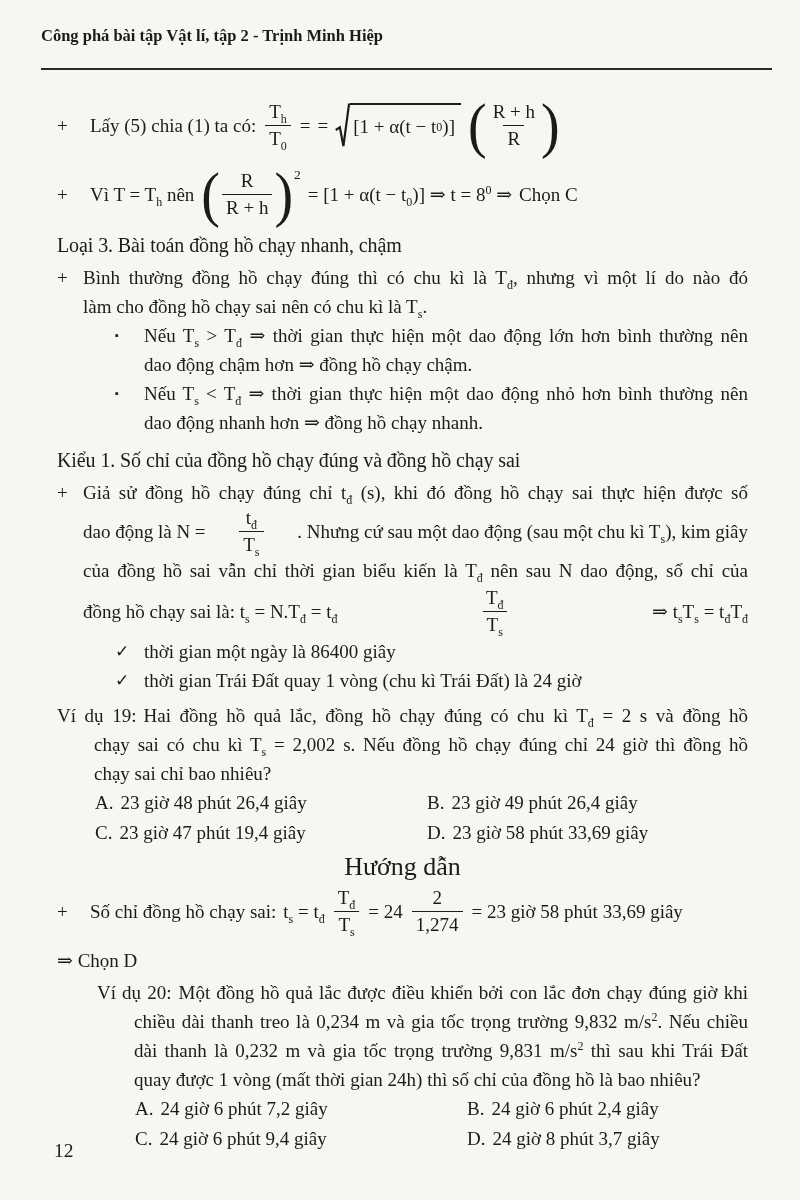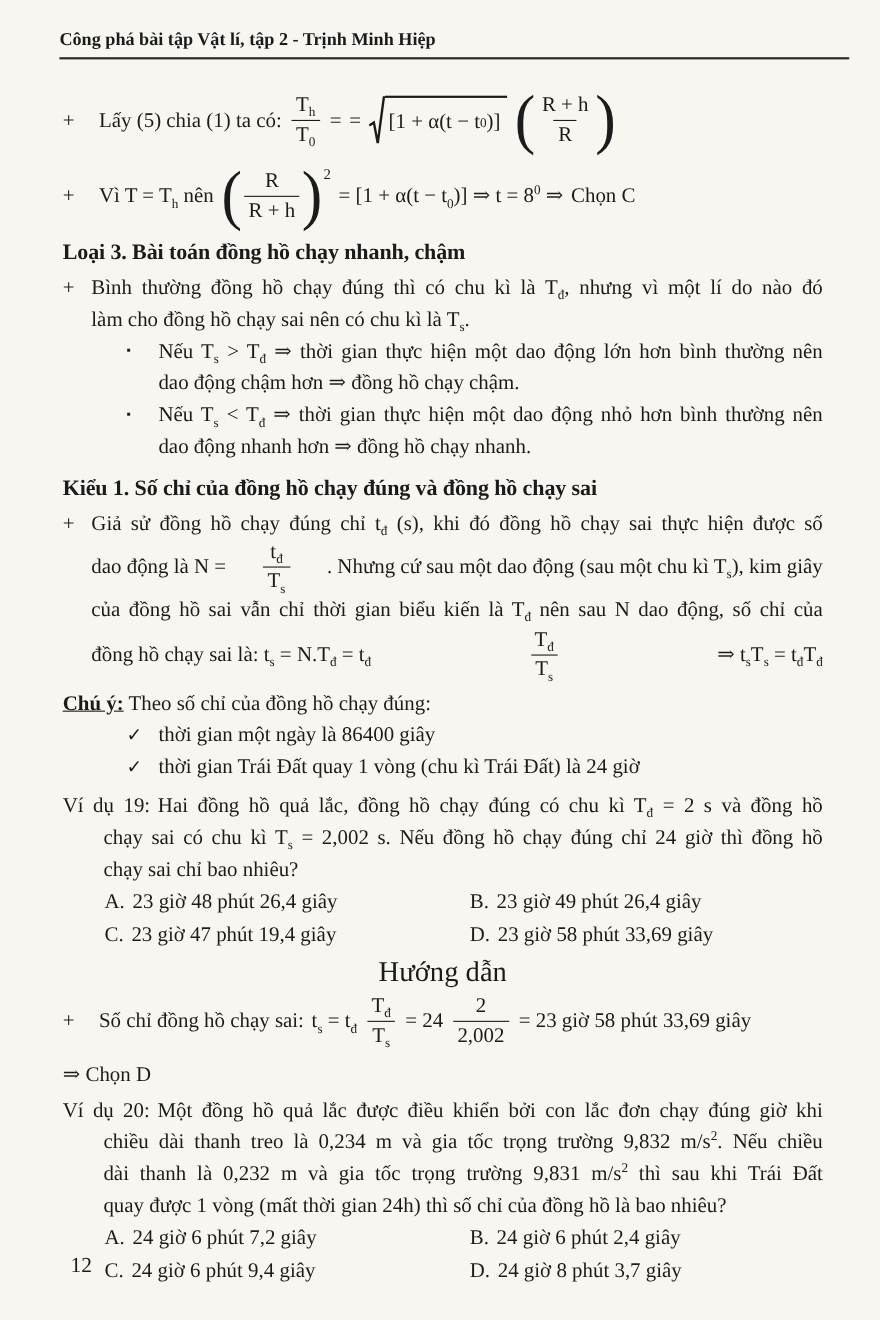--- a/index.html
+++ b/index.html
@@ -5,32 +5,32 @@
   * { margin:0; padding:0; box-sizing:border-box; }
   html,body { background:#d8d8d4; }
   .page {
     width:800px; height:1200px; position:relative; overflow:hidden;
     background:#f7f6f1;
     font-family:"Liberation Serif","DejaVu Serif",serif;
     font-size:19px; line-height:29px; color:#1b1b1b;
     margin:0 auto;
   }
   .header {
-    margin:26px 28px 0 54px; padding-bottom:6px;
+    margin:26px 28px 0 41px; padding-bottom:22px;
     border-bottom:2.5px solid #2a2a2a;
     font-size:16.5px; font-weight:bold; line-height:20px;
   }
   .content { padding:8px 52px 0 57px; }
 
   
   .mrow { display:flex; align-items:center; gap:7px; }
   .marker { width:26px; flex:0 0 auto; }
   .f1 { min-height:78px; margin-top:8px; }
   .f2 { min-height:56px; margin-top:2px; }
-  .h1 { font-size:20px; font-weight:bold; line-height:30px; margin-top:8px; letter-spacing:-0.1px; }
+  .h1 { font-size:20px; font-weight:normal; line-height:30px; margin-top:8px; letter-spacing:-0.1px; }
 
   .prow { display:flex; margin-top:3px; }
   .ptext { flex:1; }
   .jl { text-align:justify; text-align-last:justify; }
 
   .bullet { display:flex; margin-left:58px; }
   .bmark { width:29px; flex:0 0 auto; font-size:11px; }
   .btext { flex:1; }
 
   .checks { margin-left:58px; }
@@ -62,21 +62,21 @@
   .rad { width:15px; flex:0 0 auto; }
   .rad svg { width:100%; height:100%; display:block; }
   .sqbody { border-top:2px solid #1b1b1b; display:flex; align-items:center; padding:3px 6px 2px 3px; }
   .pgroup { display:inline-flex; align-items:center; flex:0 0 auto; }
   .bp { font-size:56px; line-height:1; font-weight:400; transform:scaleY(1.08); }
   .pexp { align-self:flex-start; font-size:13.5px; line-height:14px; margin:2px 0 0 1px; }
   .mline { display:flex; align-items:center; gap:6px;justify-content:space-between; }
   .gs2 { min-height:47px; }
   .gs4 { min-height:52px; }
 
-  .footer-num { position:absolute; left:64px; top:1136px; font-size:19.5px; }
+  .footer-num { position:absolute; left:54px; top:1136px; font-size:19.5px; }
 </style>
 </head>
 <body>
 
 <div class="page">
 
   <div class="header">
     <span>Công phá bài tập Vật lí, tập 2 -  Trịnh Minh Hiệp</span>
   </div>
 
@@ -169,24 +169,20 @@
           <span>đồng hồ chạy sai là:  t<sub>s</sub> = N.T<sub>đ</sub> = t<sub>đ</sub></span>
           <span class="frac">
             <span class="fnum">T<sub>đ</sub></span>
             <span class="fden">T<sub>s</sub></span>
           </span>
           <span>⇒ t<sub>s</sub>T<sub>s</sub> = t<sub>đ</sub>T<sub>đ</sub></span>
         </div>
       </div>
     </div>
 
-    <div style="margin-top:4px;">
-      <span class="note-label">Chú ý:</span>
-      <span>Theo số chỉ của đồng hồ chạy đúng:</span>
-    </div>
     <div class="checks">
       <div class="check">
         <span class="cmark">✓</span>
         <span>thời gian một ngày là 86400 giây</span>
       </div>
       <div class="check">
         <span class="cmark">✓</span>
         <span>thời gian Trái Đất quay 1 vòng (chu kì Trái Đất) là 24 giờ</span>
       </div>
     </div>
@@ -227,28 +223,28 @@
       <span class="marker">+</span>
       <span>Số chỉ đồng hồ chạy sai:</span>
       <span>t<sub>s</sub> = t<sub>đ</sub></span>
       <span class="frac">
         <span class="fnum">T<sub>đ</sub></span>
         <span class="fden">T<sub>s</sub></span>
       </span>
       <span>= 24</span>
       <span class="frac">
         <span class="fnum">2</span>
-        <span class="fden">2,002</span>
+        <span class="fden">1,274</span>
       </span>
       <span>= 23 giờ 58 phút 33,69 giây</span>
     </div>
 
     <div class="ans">⇒ Chọn D</div>
 
-    <div class="example" style="margin-top:3px;">
+    <div class="example" style="margin-top:3px;margin-left:40px;">
       <div class="jl">
         <b class="exlabel">Ví dụ 20:</b><span>Một đồng hồ quả lắc được điều khiển bởi con lắc đơn chạy đúng giờ khi</span>
       </div>
       <div class="excont jl">chiều dài thanh treo là 0,234 m và gia tốc trọng trường 9,832 m/s<sup>2</sup>. Nếu chiều</div>
       <div class="excont jl">dài thanh là 0,232 m và gia tốc trọng trường 9,831 m/s<sup>2</sup> thì sau khi Trái Đất</div>
       <div class="excont">quay được 1 vòng (mất thời gian 24h) thì số chỉ của đồng hồ là bao nhiêu?</div>
       <div class="opts">
         <div class="optrow">
           <span class="opt opt-left">
             <span class="okey">A.</span>

